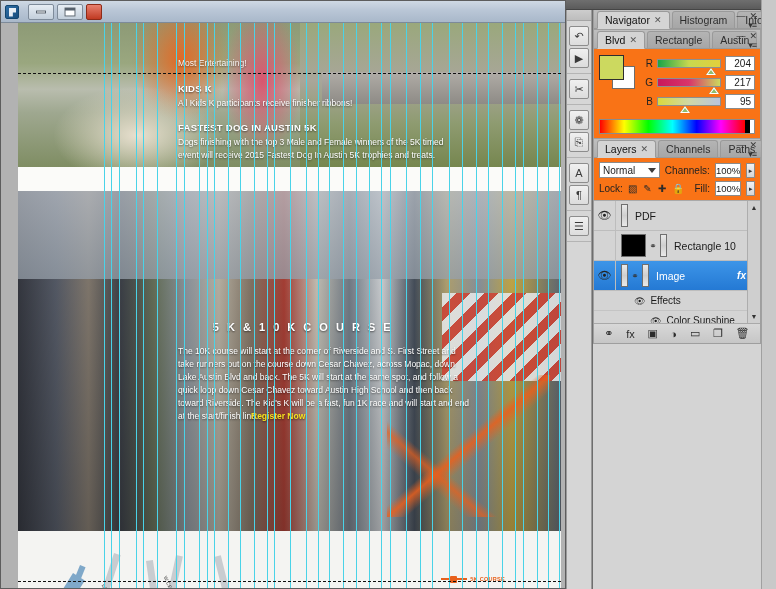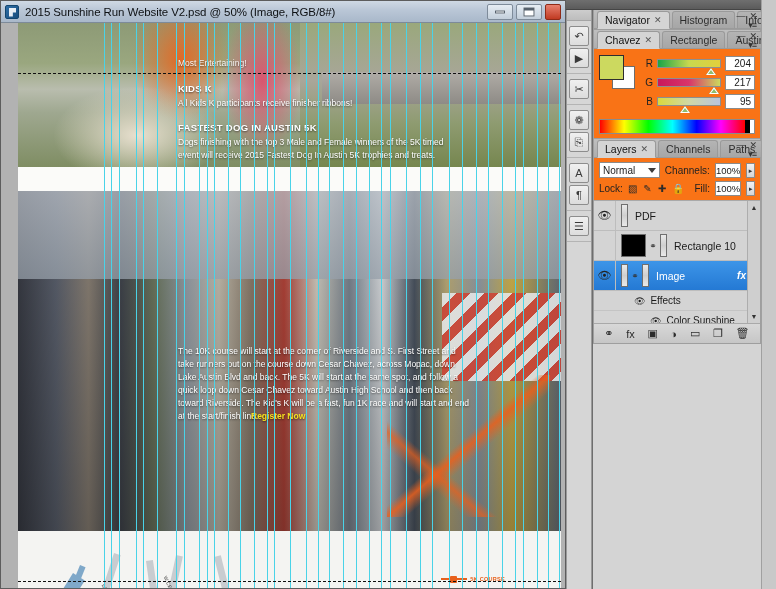--- a/index.html
+++ b/index.html
@@ -226,21 +226,20 @@
     background:linear-gradient(to bottom,#d8d8d8,#c6c6c6); }
   #layers-foot .fi { font-size:11px; color:#2c2c2c; }
 </style>
 </head>
 <body>
 
 <div id="doc-window">
 
   <div id="doc-titlebar">
     <div id="doc-icon"></div>
-    <div id="doc-title">2015 Sunshine Run Website V2.psd @ 50% (Image, RGB/8#)</div>
     <div class="wbtn min">
         <i></i>
       </div>
     <div class="wbtn max">
         <i></i>
       </div>
     <div class="wbtn close"></div>
   </div>
 
   <div id="canvas-area">
@@ -255,20 +254,22 @@
       <div class="txt-block t-body" style="left:160px; top:126px;">event will receive 2015 Fastest Dog In Austin 5K trophies and treats.</div>
 
       <div id="gap1"></div>
 
       <div id="photo-mid">
         <div class="band-sky"></div>
         <div class="barrier"></div>
         <div class="cones"></div>
       </div>
 
+      <div class="txt-block" style="left:160px; top:298px; width:250px; text-align:center;
+           font-weight:bold; font-size:11px; letter-spacing:2.5px;">5 K   &amp;   1 0 K   C O U R S E</div>
       <div class="txt-block t-body" style="left:160px; top:322px;">The 10K course will start at the corner of Riverside and S. First Street and</div>
       <div class="txt-block t-body" style="left:160px; top:335px;">take runners out on the course down Cesar Chavez, across Mopac, down</div>
       <div class="txt-block t-body" style="left:160px; top:348px;">Lake Austin Blvd and back. The 5K will start at the same spot, and follow a</div>
       <div class="txt-block t-body" style="left:160px; top:361px;">quick loop down Cesar Chavez toward Austin High School and then back</div>
       <div class="txt-block t-body" style="left:160px; top:374px;">toward Riverside. The Kid's K will be a fast, fun 1K race and will start and end</div>
       <div class="txt-block t-body" style="left:160px; top:387px;">at the start/finish line.</div>
       <div class="txt-block t-body" style="left:233px; top:387px; color:#f5e021; font-weight:bold;">Register Now</div>
 
       <div id="gap2">
         <div id="map">
@@ -378,21 +379,21 @@
         <span>—</span>
         <span>✕</span>
       </div>
       <div class="panel-menu">▾≡</div>
     </div>
   </div>
 
   <div class="panel">
     <div class="tabrow">
       <div class="tab active">
-        <span>Chavez</span>
+        <span>Blvd</span>
         <span class="x">✕</span>
       </div>
       <div class="tab">
         <span>Rectangle</span>
       </div>
       <div class="tab">
         <span>Austin</span>
       </div>
       <div class="panel-ctl">
         <span>—</span>

